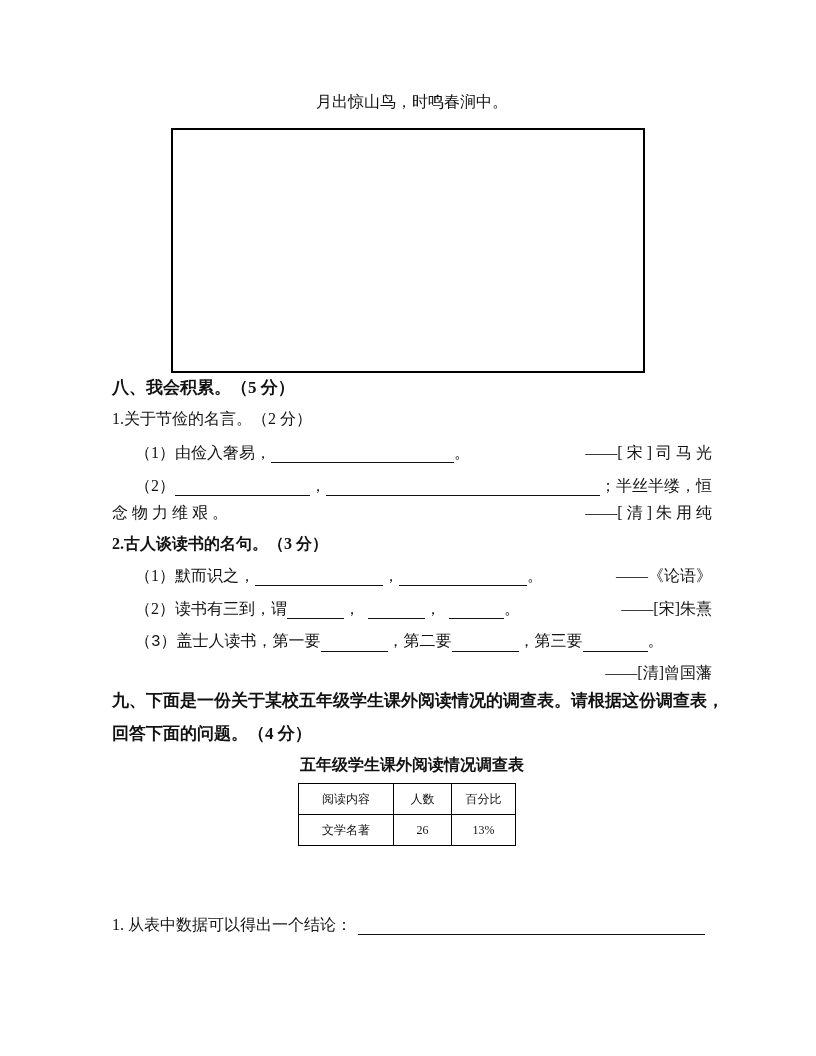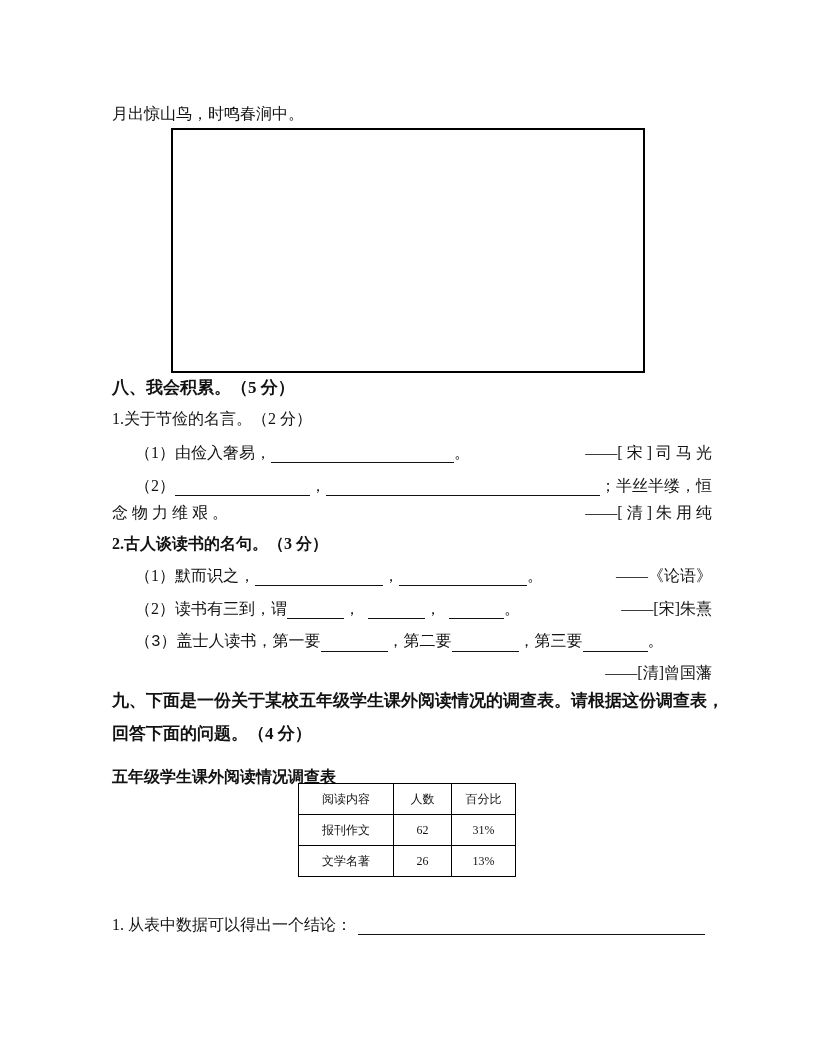--- a/index.html
+++ b/index.html
@@ -15,21 +15,21 @@
   .line {
     position: absolute;
     left: 112px;
     width: 600px;
     font-size: 16px;
     line-height: 20px;
     display: flex;
     align-items: baseline;
     white-space: pre;
   }
-  .center { justify-content: flex-start; margin-top: 12px; }
+  .center { justify-content: center; }
   .rightal { justify-content: flex-end; }
   .bold { font-weight: bold; font-size: 17px; }
   .u {
     display: inline-block;
     border-bottom: 1px solid #121212;
     height: 15px;
     align-self: flex-end;
   }
   .sp { flex: 1 1 auto; }
   .ugrow { flex: 1 1 auto; display: inline-block; border-bottom: 1px solid #121212; height: 15px; align-self: flex-end; }
@@ -126,25 +126,20 @@
 </div>
 
 <table class="survey-table">
   <tbody>
     <tr>
       <td class="c0">阅读内容</td>
       <td class="c1">人数</td>
       <td class="c2">百分比</td>
     </tr>
     <tr>
-      <td class="c0">报刊作文</td>
-      <td class="c1">62</td>
-      <td class="c2">31%</td>
-    </tr>
-    <tr>
       <td class="c0">文学名著</td>
       <td class="c1">26</td>
       <td class="c2">13%</td>
     </tr>
   </tbody>
 </table>
 
 <div class="line" style="top:915px;">
   <span>1. 从表中数据可以得出一个结论：</span><span class="ugrow" style="margin-left:6px; margin-right:7px;"></span>
 </div>

